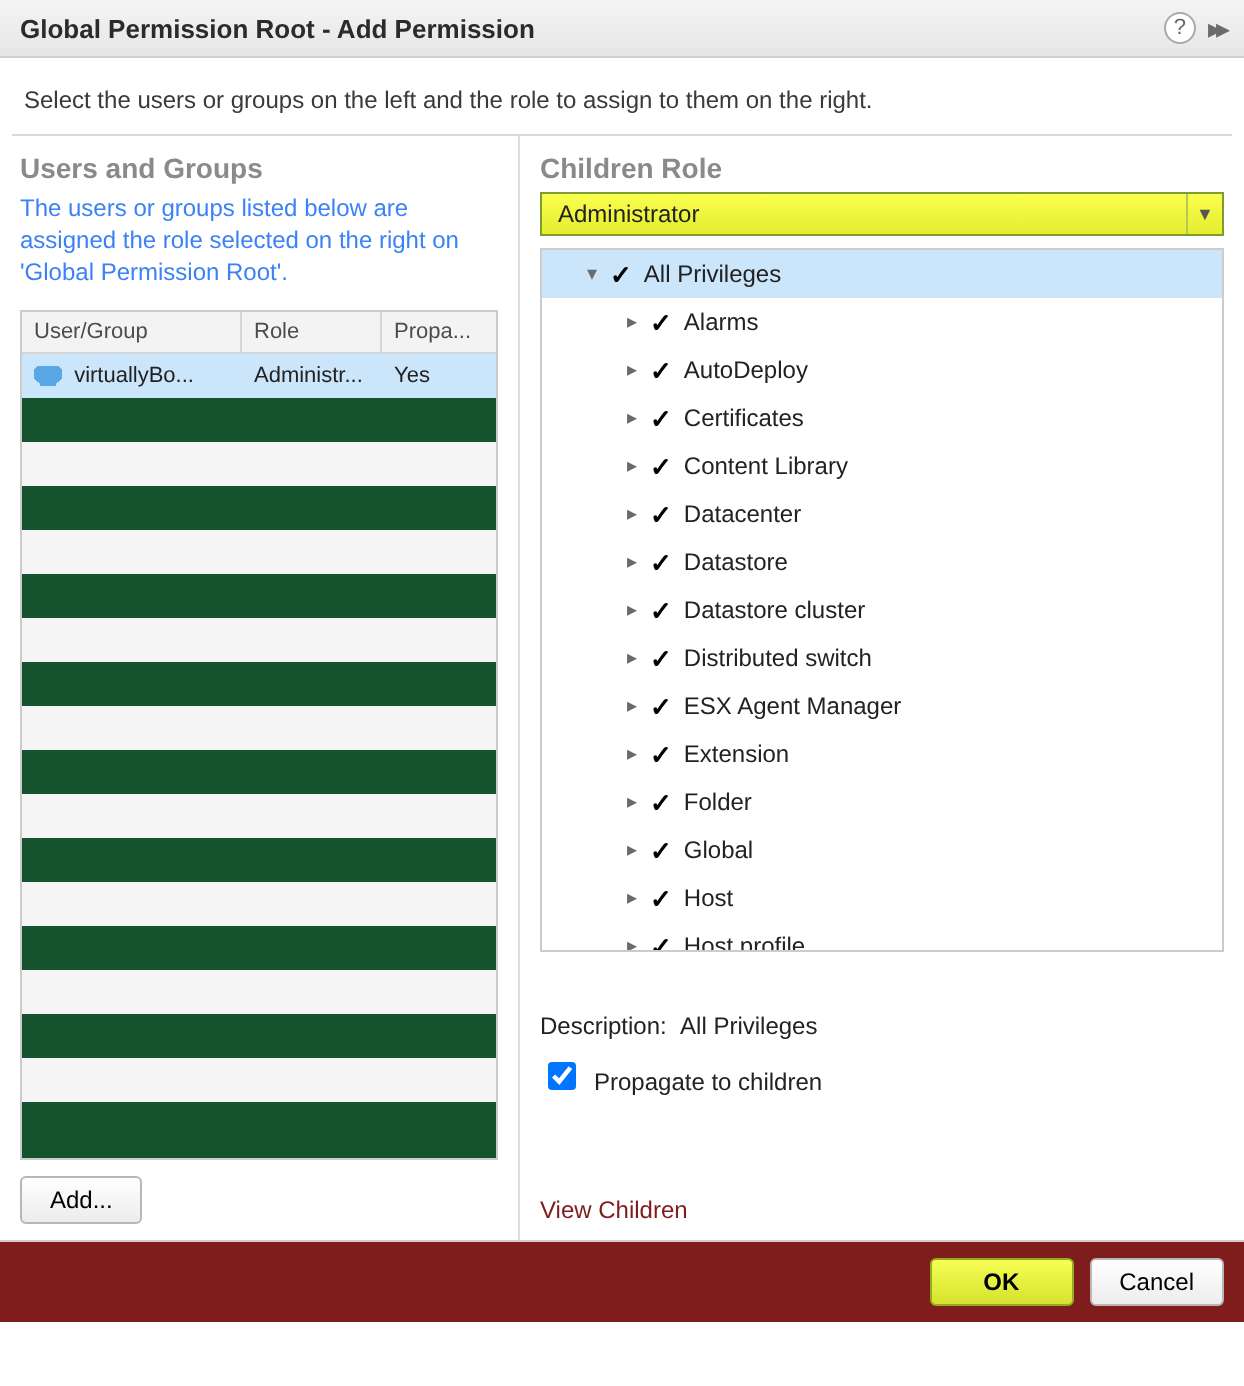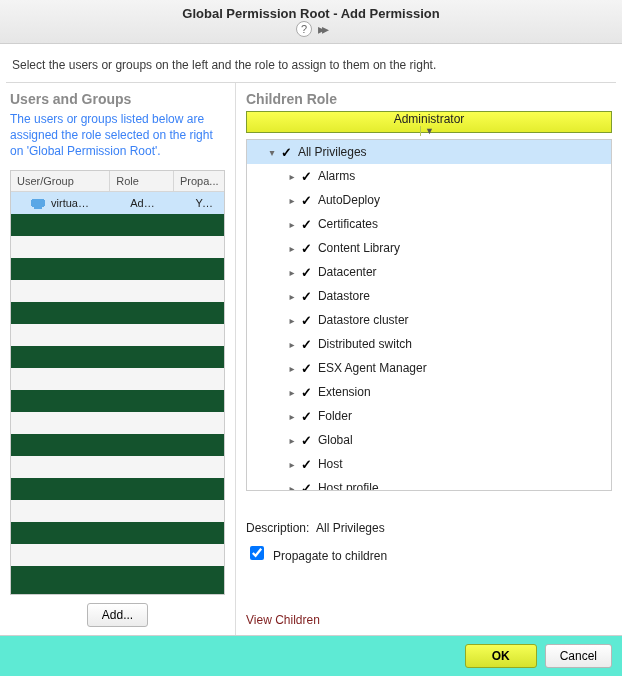--- a/index.html
+++ b/index.html
@@ -12,78 +12,76 @@
     width: 622px;
     height: 693px;
     overflow: hidden;
   }
   .header {
     background: linear-gradient(#f4f4f4,#e6e6e6);
     border-bottom: 1px solid #cfcfcf;
     padding: 6px 10px;
     display: flex;
     align-items: center;
-    flex-direction: column;
   }
   .header-title { font-weight: bold; font-size: 13px; color: #2b2b2b; flex:1 }
   .header-icons { display:flex; gap:6px; align-items:center; color:#6a6a6a; font-size:13px;}
   .help-icon {
     width:16px; height:16px; border:1px solid #aaa; border-radius:50%;
     display:inline-flex; align-items:center; justify-content:center;
     font-size:11px; color:#666; background:#fff;
   }
   .fastfwd { font-size:14px; letter-spacing:-3px; color:#6b6b6b;}
   .intro {
     padding: 14px 12px 10px 12px;
     font-size: 12px;
     color: #3a3a3a;
   }
   .divider { border-top:1px solid #d9d9d9; margin:0 6px 0 6px; }
   .panels { display:flex; height: 552px; }
   .panel { padding: 8px 10px; }
-  .panel.left { width: 236px; border-right:1px solid #ddd; display:flex; flex-direction:column;}
+  .panel.left { width: 260px; border-right:1px solid #ddd; display:flex; flex-direction:column;}
   .panel.right { flex:1; display:flex; flex-direction:column;}
   .panel-title {
     font-weight:bold; font-size:14px; color:#8a8a8a; margin-bottom:4px;
   }
   .panel-desc { font-size:12px; color:#3b82f6; line-height:1.35; margin-bottom:10px; }
   .table {
     border:1px solid #ccc; flex:1; display:flex; flex-direction:column;
     background:#14532d; overflow:hidden;
   }
   .table-header { display:flex; background:#f3f3f3; border-bottom:1px solid #d6d6d6; }
   .th { padding:4px 6px; font-size:11px; color:#4c4c4c; border-right:1px solid #d6d6d6; }
   .th:last-child { border-right:none; }
   .col-ug { width:110px; }
   .col-role { width:70px; }
   .col-prop { width:50px; }
   .table-body { flex:1; overflow:hidden; }
   .tr { display:flex; height:22px; align-items:center; }
   .tr.even { background:#f5f5f5; }
   .tr.selected { background:#cbe5fb; }
-  .td { padding:2px 20px; font-size:11px; white-space:nowrap; overflow:hidden; text-overflow:ellipsis; }
+  .td { padding:2px 6px; font-size:11px; white-space:nowrap; overflow:hidden; text-overflow:ellipsis; }
   .user-icon {
     width:14px; height:10px; display:inline-block; margin-right:3px; vertical-align:middle;
     background: radial-gradient(circle at 30% 40%, #5aa7e6 40%, transparent 41%),
                 radial-gradient(circle at 70% 40%, #5aa7e6 40%, transparent 41%),
                 radial-gradient(circle at 50% 80%, #5aa7e6 40%, transparent 41%);
   }
-  .tbl-buttons { display:flex; gap:24px; justify-content:center; padding-top:8px;}
+  .tbl-buttons { display:flex; gap:24px; justify-content:flex-start; padding-top:8px;}
   .btn {
     background: linear-gradient(#ffffff,#ececec);
     border:1px solid #b7b7b7; border-radius:3px;
     padding:4px 14px; font-size:12px; cursor:pointer;
   }
   .role-select-wrap {
     border:1px solid #7f9d2e;
     background: linear-gradient(#faff4f,#e4ed2e);
     display:flex; align-items:center;
     height:22px;
     margin-bottom:6px;
-    flex-direction:column;
   }
   .role-select-label { flex:1; padding:0 8px; font-size:12px; color:#222;}
   .role-select-arrow {
     width:18px; height:100%; border-left:1px solid #b6c659;
     display:flex; align-items:center; justify-content:center;
     font-size:9px; color:#555;
   }
   .tree-wrap { border:1px solid #ccc; flex:1; display:flex; overflow:hidden; position:relative; margin-bottom:10px;}
   .tree-scroll { flex:1; overflow-y:auto; overflow-x:hidden; }
   .tree-scroll::-webkit-scrollbar { width:16px; }
@@ -94,21 +92,21 @@
   .tree-node.root { background:#cbe5fb; }
   .indent1 { padding-left:20px; }
   .indent2 { padding-left:40px; }
   .toggle { display:inline-block; width:10px; text-align:center; color:#6b6b6b; font-size:10px; margin-right:4px;}
   .check { font-weight:bold; margin-right:6px; color:#000; font-size:13px;}
   .desc-row { font-size:12px; margin-bottom:8px;margin-top:20px;}
   .prop-row { display:flex; align-items:flex-end; gap:6px; font-size:12px; margin-bottom:10px;}
   input[type=checkbox] { width:14px; height:14px; }
   .link { color:#7f1d1d; font-size:12px; cursor:pointer;margin-top:40px;}
   .footer {
-    background: #5eead4; border-top:1px solid #cfcfcf;
+    background: #7f1d1d; border-top:1px solid #cfcfcf;
     padding:8px 10px;
     display:flex; justify-content:flex-end; gap:8px;
   }
   .btn-ok {
     background: linear-gradient(#f5ff55,#d6e22d);
     border:1px solid #94aa22; border-radius:3px;
     padding:4px 26px; font-size:12px; font-weight:bold; cursor:pointer;
   }
 </style>
 </head>

